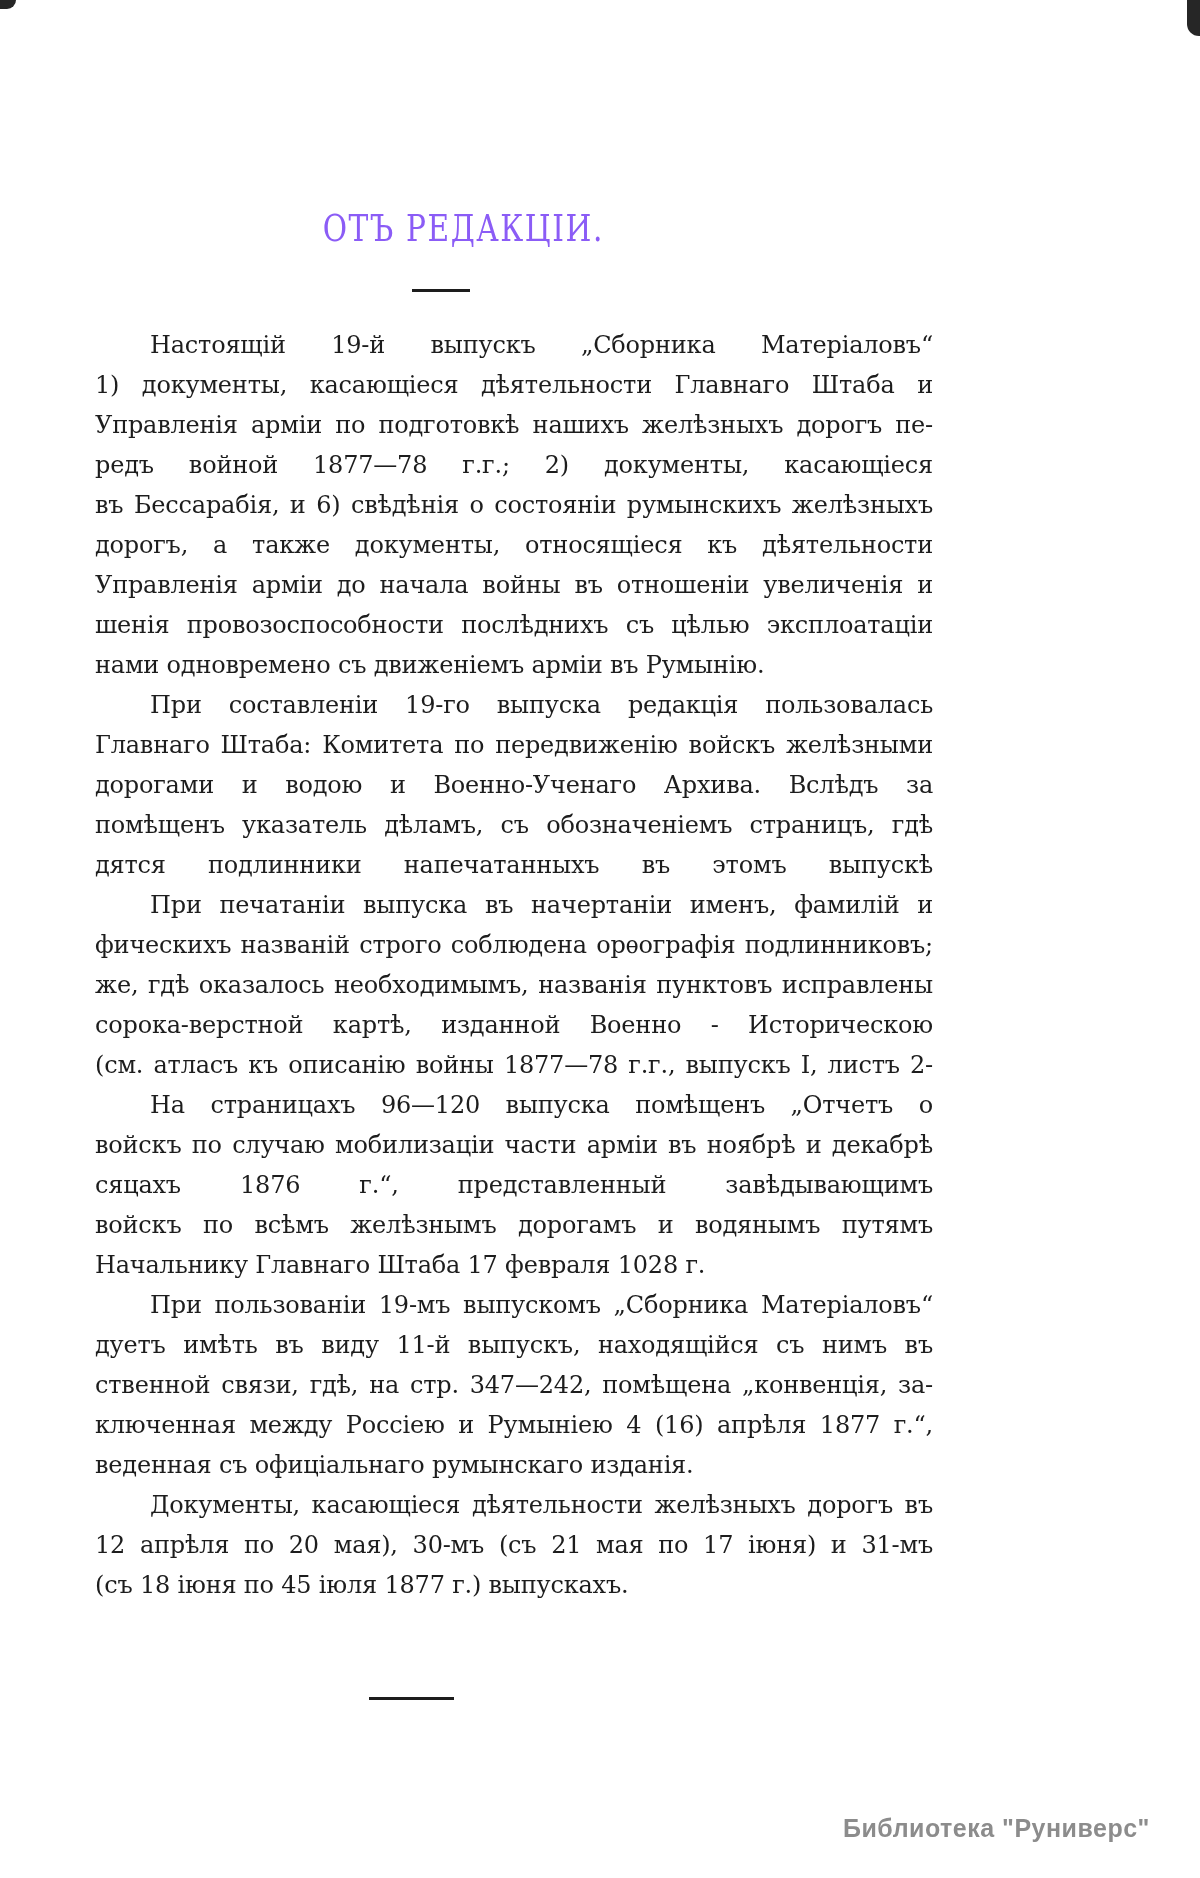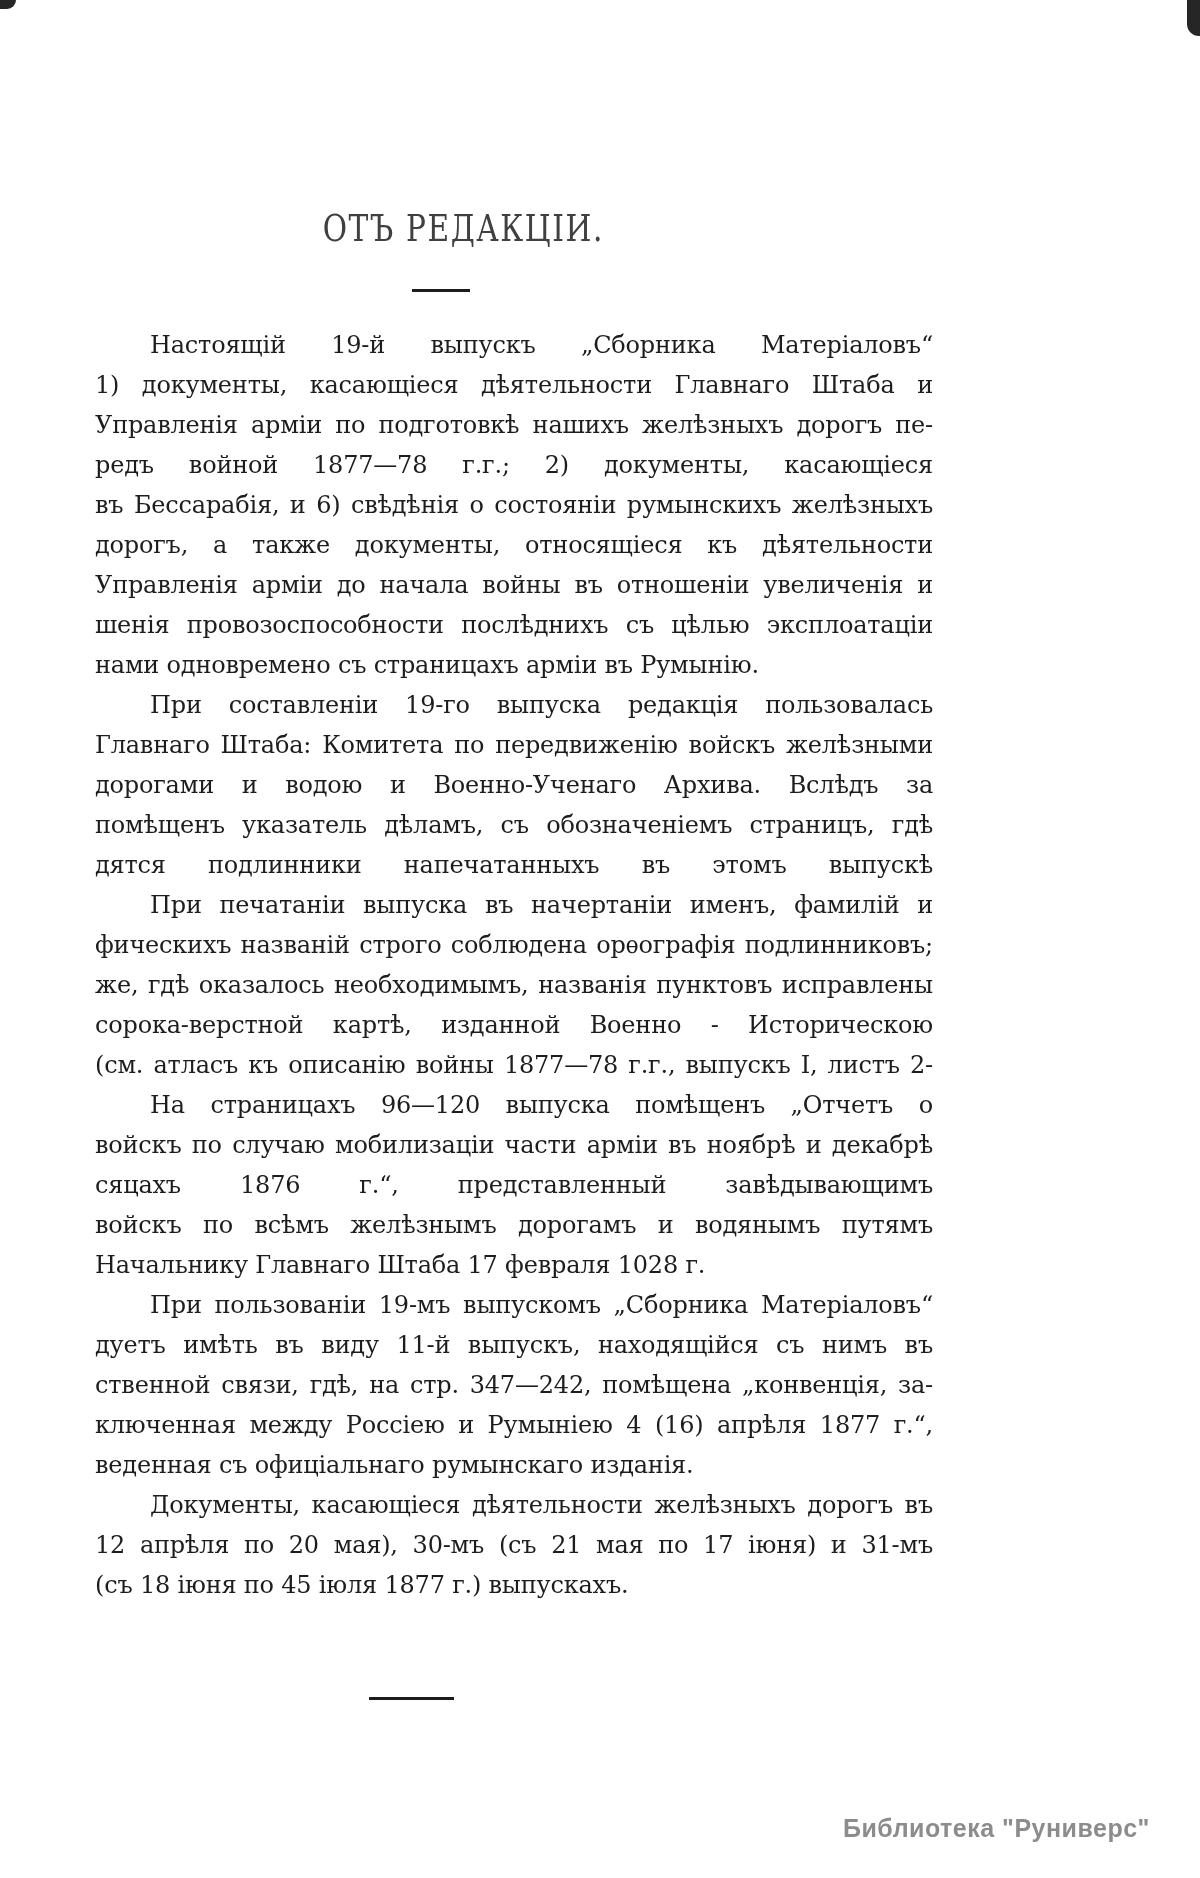--- a/index.html
+++ b/index.html
@@ -69,34 +69,34 @@
     letter-spacing: 0.5px;
   }
 </style>
 </head>
 <body>
 
 <div class="page">
   <div class="corner-tl"></div>
   <div class="corner-tr"></div>
 
-  <h1 class="page-title" style="color: #404040;"><span class="title-inner">ОТЪ РЕДАКЦІИ.</span></h1>
+  <h1 class="page-title" style="color: #8b5cf6;"><span class="title-inner">ОТЪ РЕДАКЦІИ.</span></h1>
 
   <div class="title-rule" style="color: rgb(29, 29, 29);"></div>
 
   <div class="body-text" style="color: rgb(29, 29, 29);">
     <div class="ln in">Настоящій 19-й выпускъ „Сборника Матеріаловъ“ заключаетъ:</div>
     <div class="ln">1) документы, касающіеся дѣятельности Главнаго Штаба и Полевого</div>
     <div class="ln">Управленія арміи по подготовкѣ нашихъ желѣзныхъ дорогъ пе-</div>
     <div class="ln">редъ войной 1877—78 г.г.; 2) документы, касающіеся дѣятельности</div>
     <div class="ln">въ Бессарабія, и 6) свѣдѣнія о состояніи румынскихъ желѣзныхъ</div>
     <div class="ln">дорогъ, а также документы, относящіеся къ дѣятельности Полевого</div>
     <div class="ln">Управленія арміи до начала войны въ отношеніи увеличенія и улуч-</div>
     <div class="ln">шенія провозоспособности послѣднихъ съ цѣлью эксплоатаціи ихъ</div>
-    <div class="ln last">нами одновремено съ страницахъ арміи въ Румынію.</div>
+    <div class="ln last">нами одновремено съ движеніемъ арміи въ Румынію.</div>
     <div class="ln in">При составленіи 19-го выпуска редакція пользовалась дѣлами</div>
     <div class="ln">Главнаго Штаба: Комитета по передвиженію войскъ желѣзными доро-</div>
     <div class="ln">дорогами и водою и Военно-Ученаго Архива. Вслѣдъ за оглавленіемъ</div>
     <div class="ln">помѣщенъ указатель дѣламъ, съ обозначеніемъ страницъ, гдѣ нахо-</div>
     <div class="ln last">дятся подлинники напечатанныхъ въ этомъ выпускѣ документовъ.</div>
     <div class="ln in">При печатаніи выпуска въ начертаніи именъ, фамилій и геогра-</div>
     <div class="ln">фическихъ названій строго соблюдена орѳографія подлинниковъ; тамъ</div>
     <div class="ln">же, гдѣ оказалось необходимымъ, названія пунктовъ исправлены по</div>
     <div class="ln">сорока-верстной картѣ, изданной Военно - Историческою Коммисіею</div>
     <div class="ln last">(см. атласъ къ описанію войны 1877—78 г.г., выпускъ I, листъ 2-й).</div>

